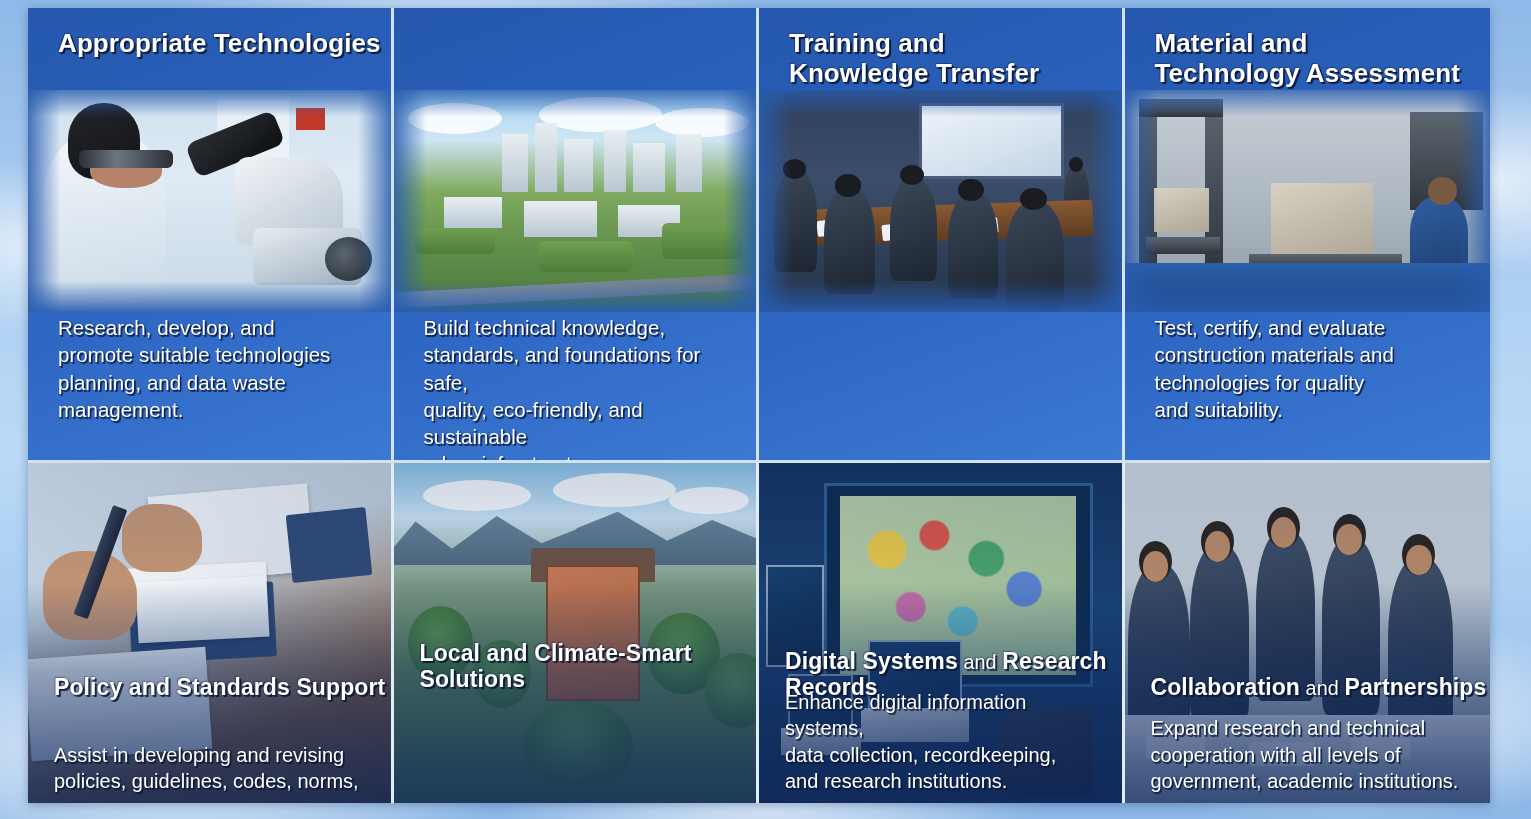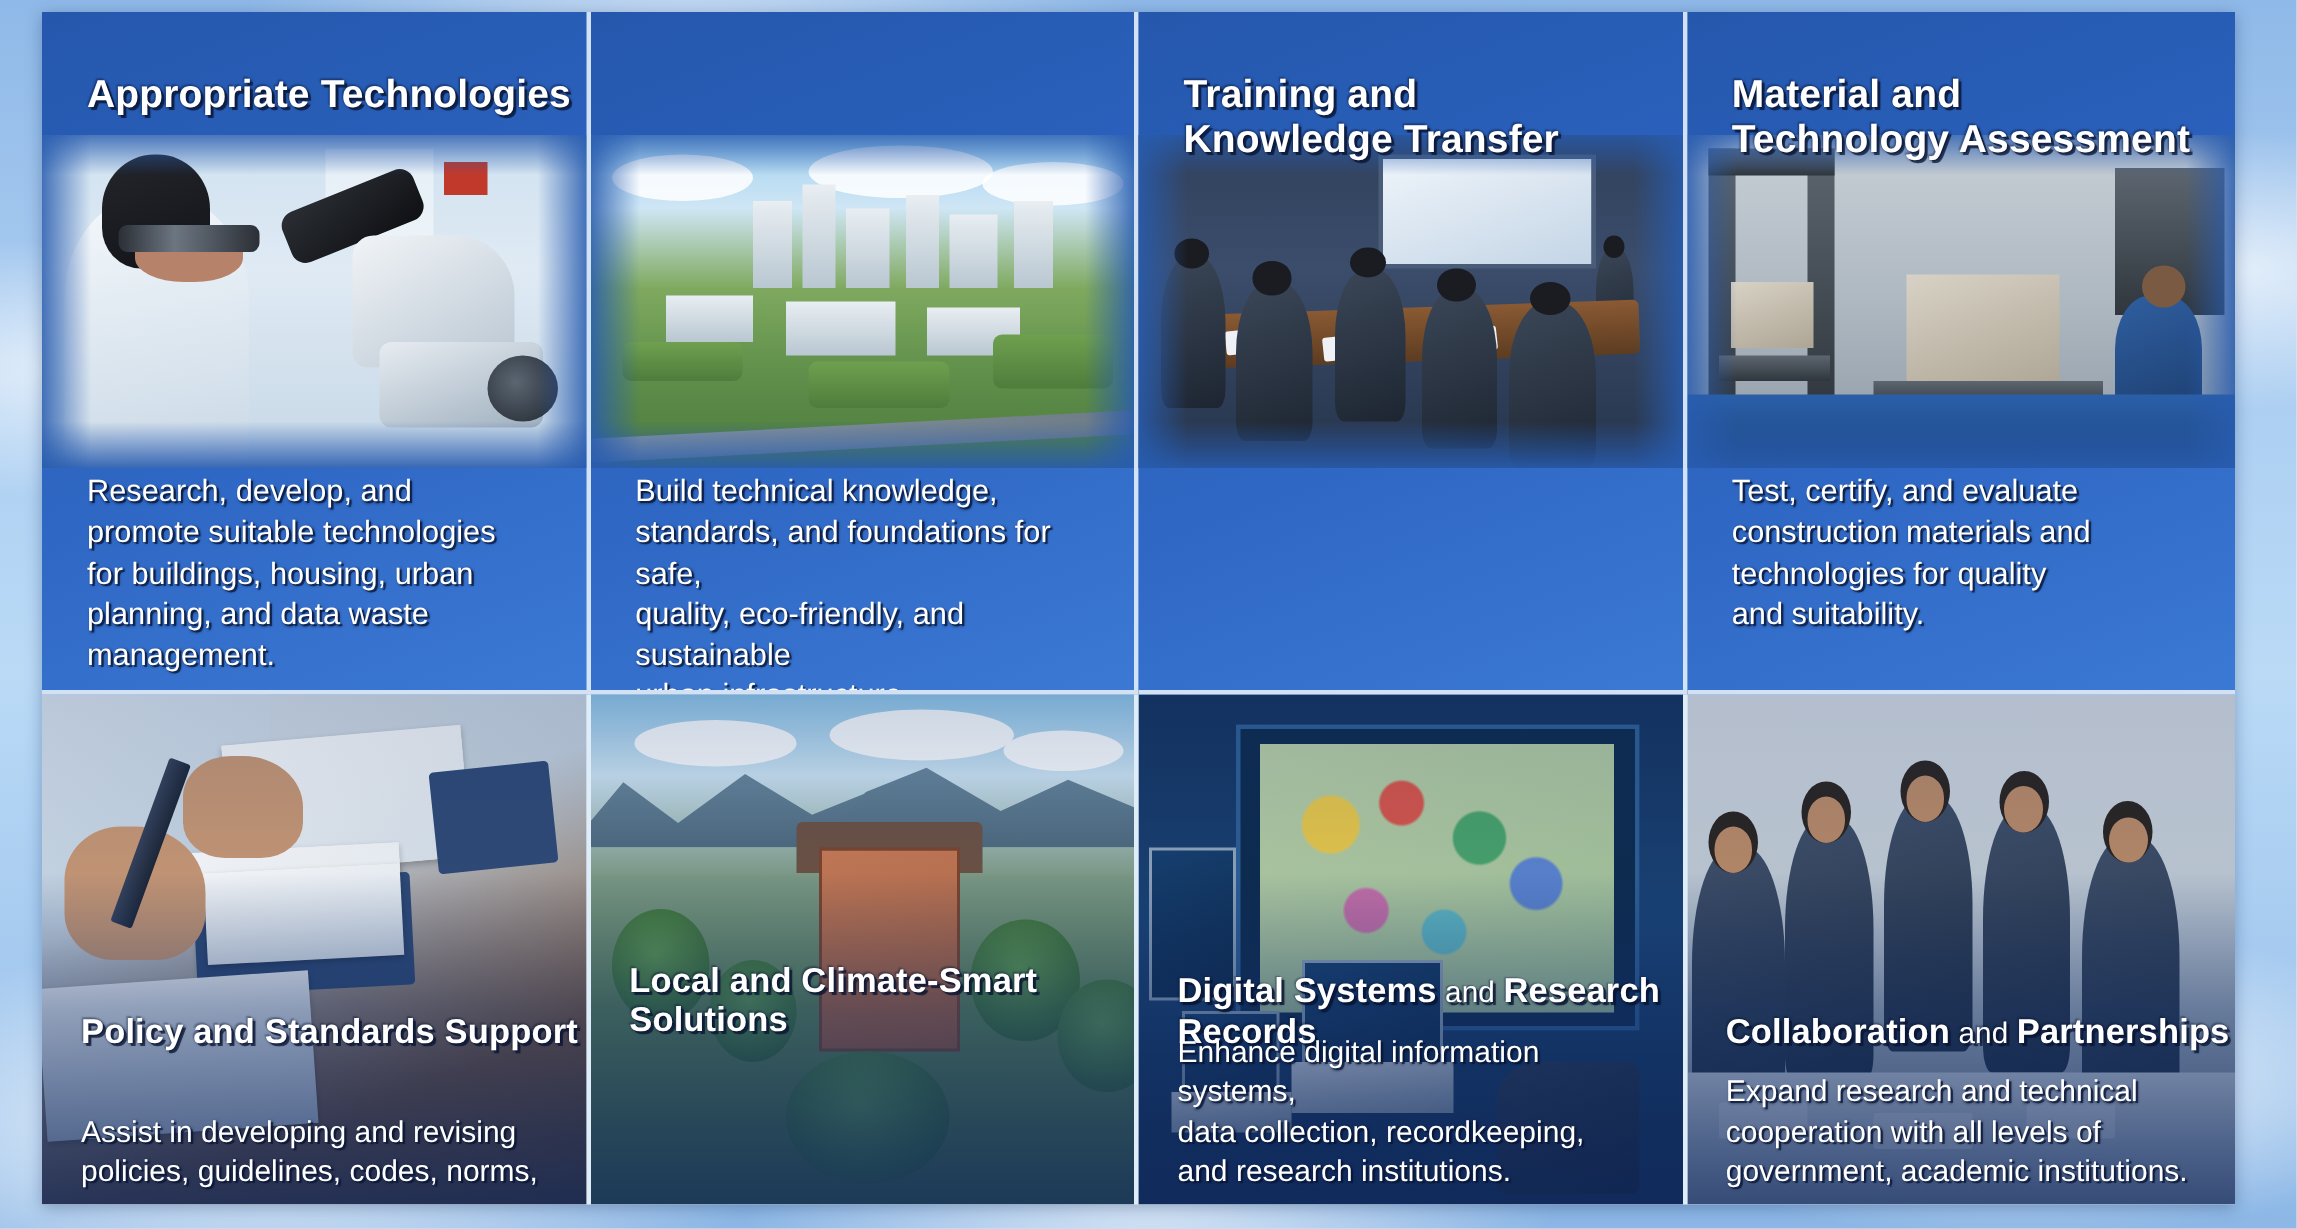--- a/index.html
+++ b/index.html
@@ -63,21 +63,21 @@
     line-height:1.33;
     text-shadow:
        1.6px 1.6px 0 rgba(8,20,50,.66),
        1px 1px 2px rgba(8,20,50,.85);
   }
   .body .small{ font-size:.80em; }
 
   
   .top{ background:linear-gradient(160deg,#2558ad 0%,#2a60bb 35%,#2f68c4 60%,#3b79d4 100%); }
   .top .photo{ top:82px; height:222px; left:0; right:0; }
-  .top .title{ left:30px; top:20px; font-size:26px; width:90%;margin-top:19px; }
+  .top .title{ left:30px; top:20px; font-size:26px; width:90%; }
   .top .body{ left:30px; top:306px; right:18px; font-size:20.5px; }
 
   
   .photo::after{
     content:""; position:absolute; inset:0; z-index:3;
     background:
       linear-gradient(90deg, rgba(40,92,175,.85) 0%, rgba(40,92,175,0) 9%, rgba(40,92,175,0) 91%, rgba(40,92,175,.85) 100%),
       linear-gradient(180deg, rgba(40,92,175,.80) 0%, rgba(40,92,175,0) 12%, rgba(40,92,175,0) 86%, rgba(40,92,175,.9) 100%);
   }
 
@@ -189,21 +189,20 @@
           <div class="l3"></div>
           <div class="l4"></div>
       </div>
     </div>
     <div class="title">
       <div>Appropriate Technologies</div>
     </div>
     <div class="body">
       <div>Research, develop, and</div>
       <div>promote suitable technologies</div>
-      <div>for buildings, housing, urban</div>
       <div>planning, and data waste</div>
       <div>management.</div>
     </div>
   </div>
 
   <div class="card c2 top">
     <div class="photo ph-city">
       <div class="scene">
         <div class="cl" style="left:4%;top:6%;width:26%;height:14%"></div>
         <div class="cl" style="left:40%;top:3%;width:34%;height:16%"></div>

